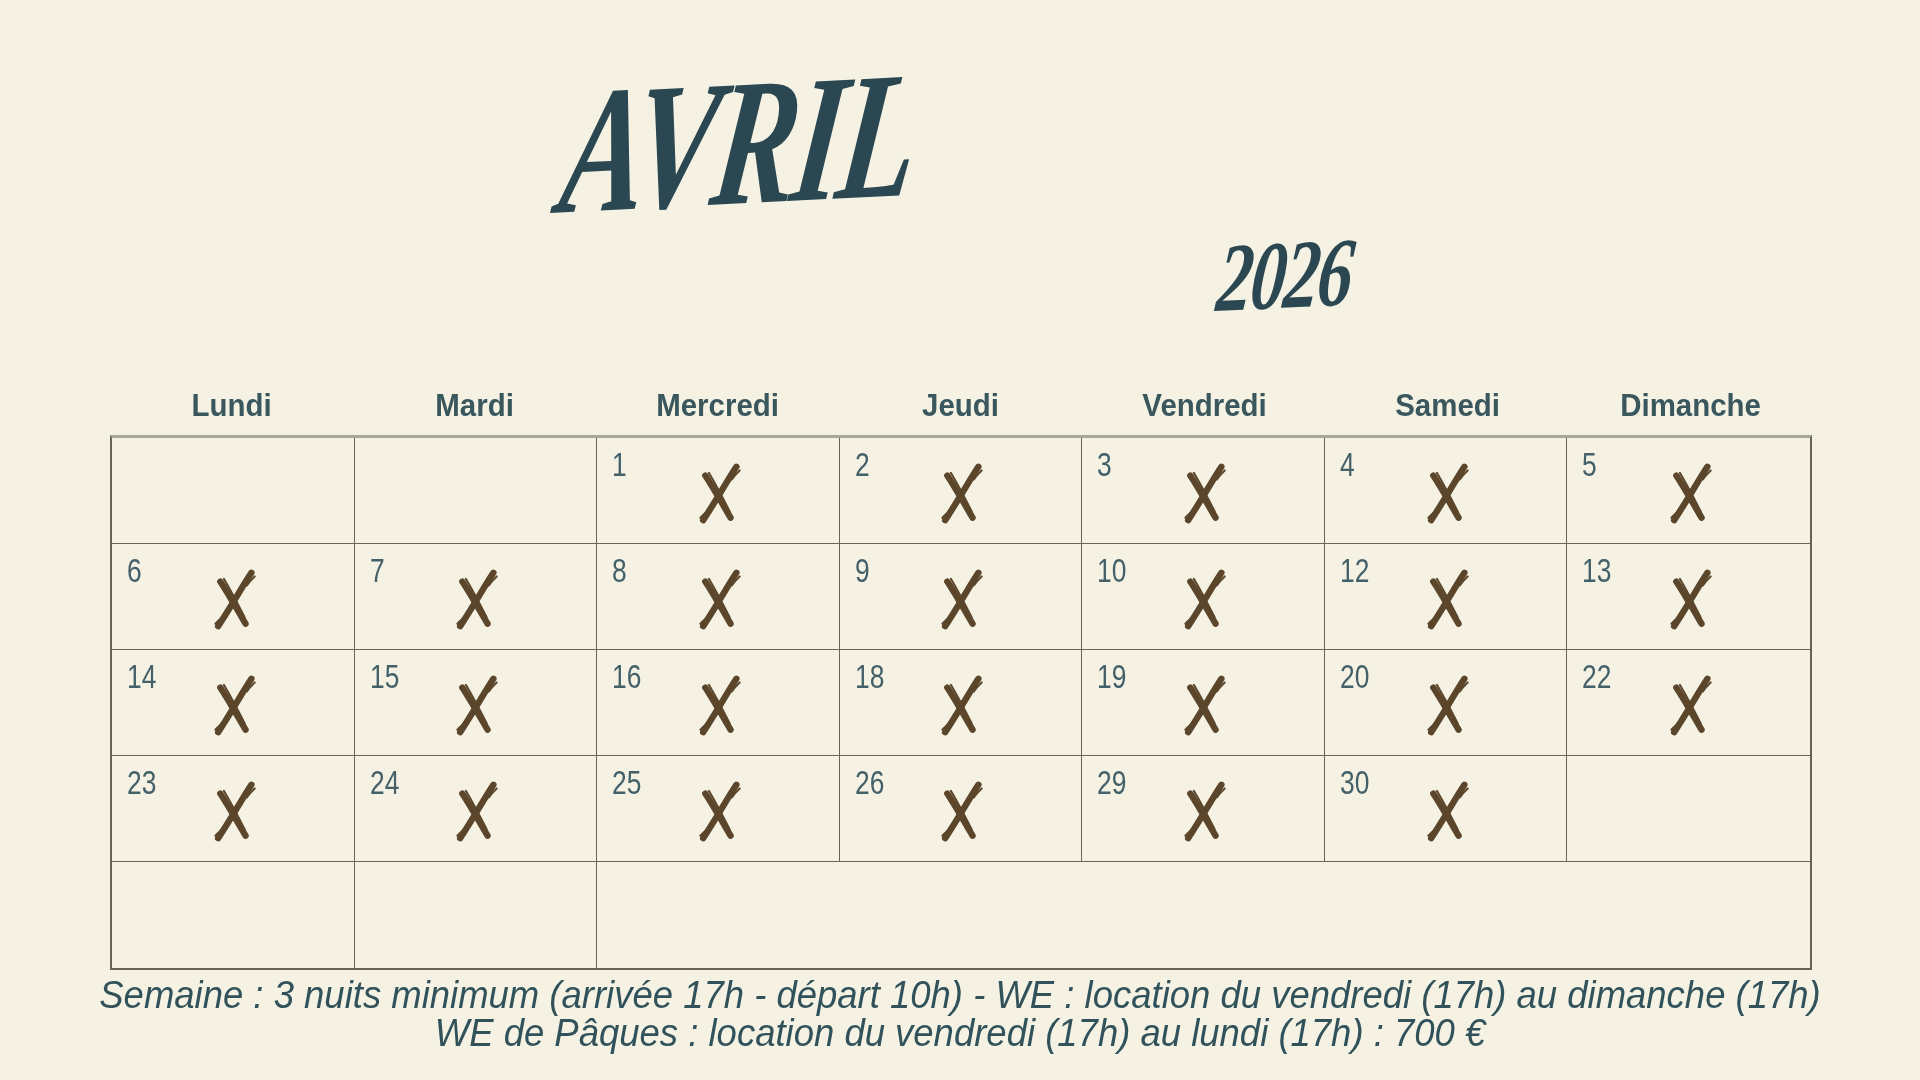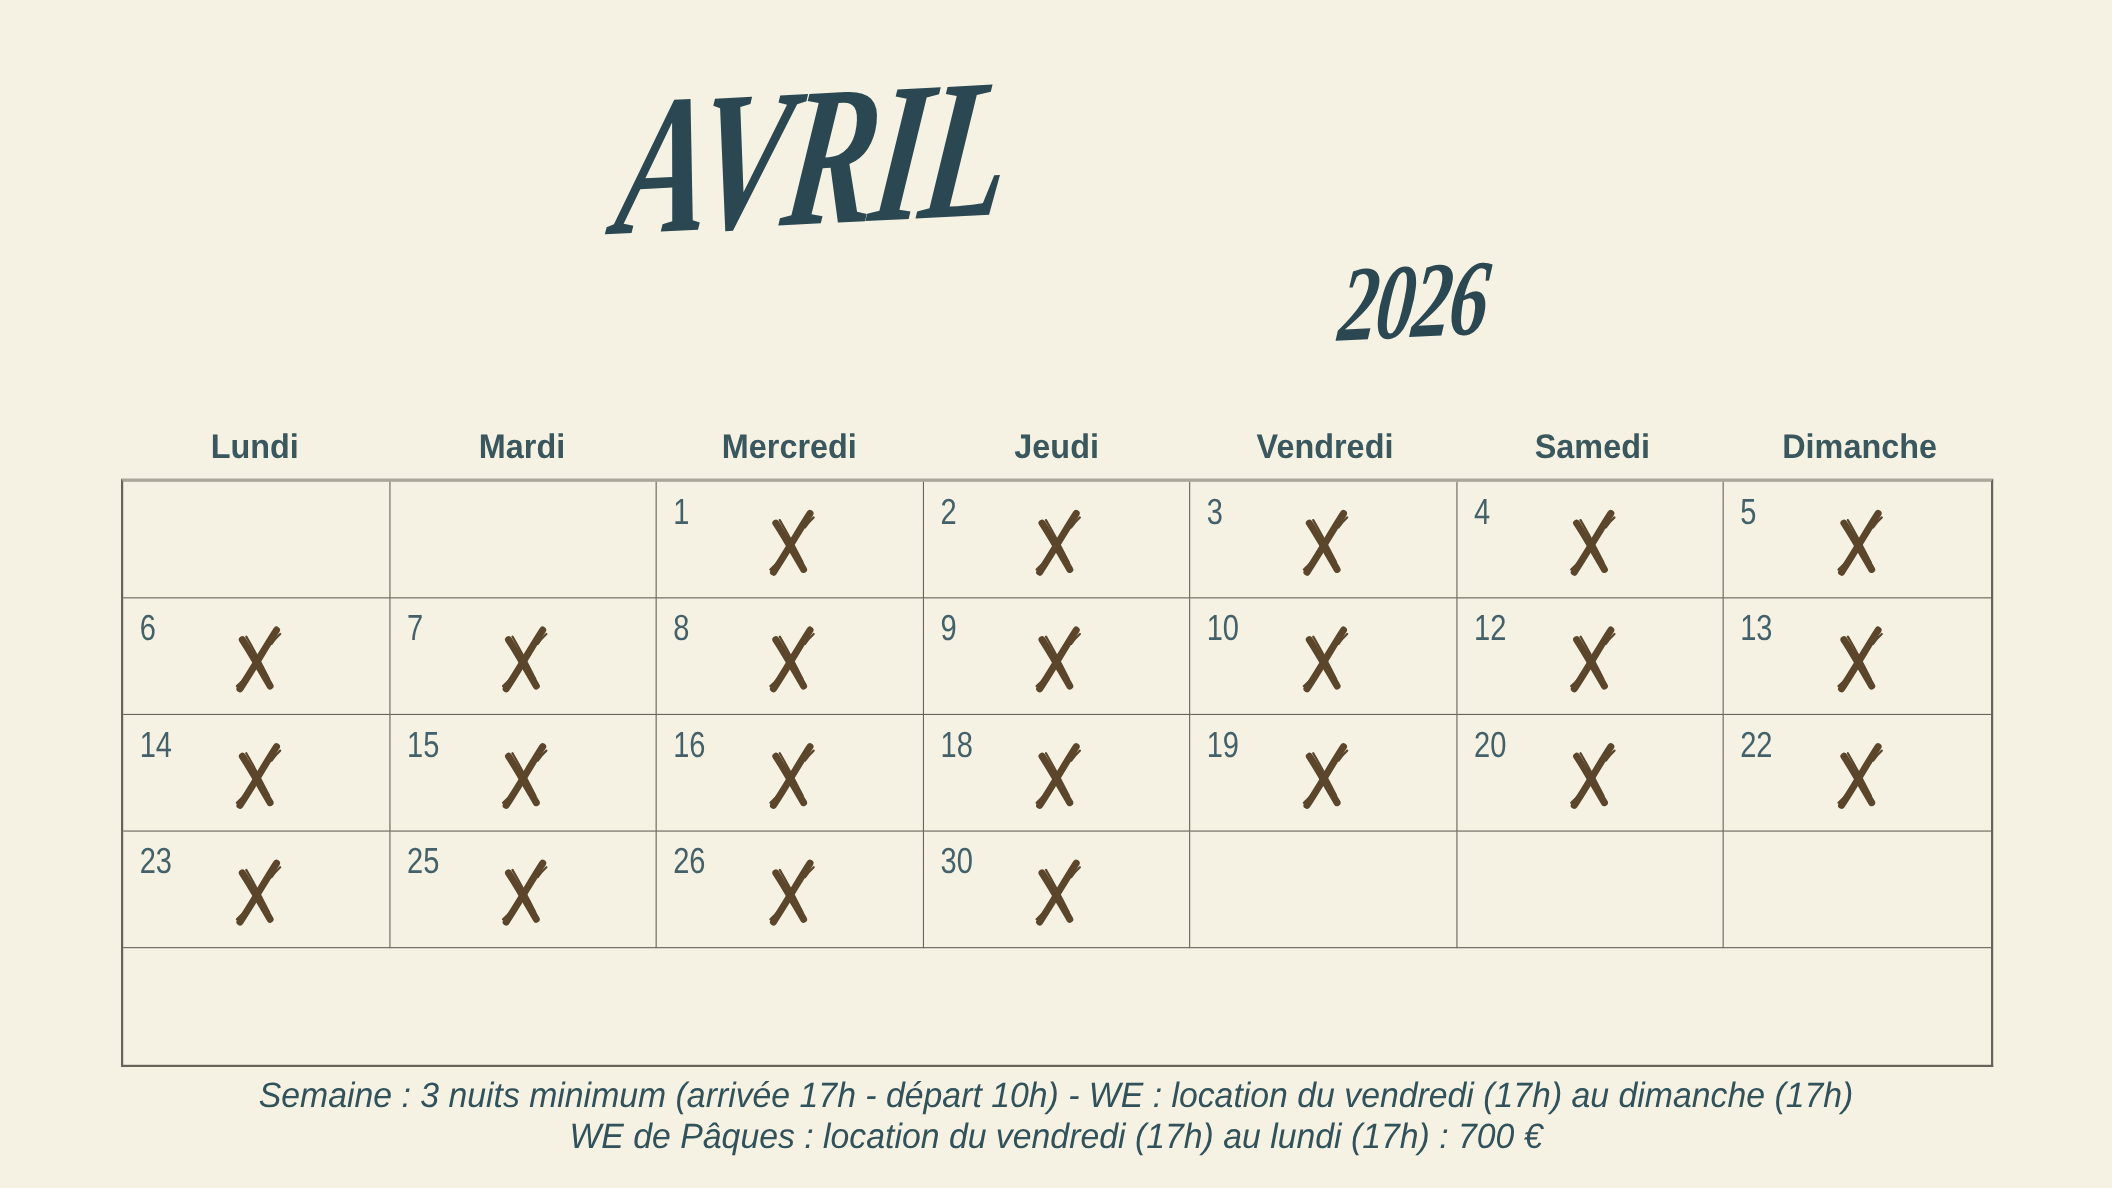--- a/index.html
+++ b/index.html
@@ -95,21 +95,21 @@
     stroke:var(--x-color);
     stroke-linecap:round;
   }
   .xmark .main{stroke-width:11;}
   .xmark .thin{stroke-width:3.5;}
   .footer{
     position:absolute;
     left:0; right:0; top:976px;
     text-align:center;
     font-style:italic;
-    font-size:32px;
+    font-size:38px;
     line-height:38px;
     color:var(--footer-color);
   }
   .footer .line{transform:scaleX(0.96);transform-origin:center;}
 </style>
 </head>
 <body>
 
 <div>
 
@@ -414,20 +414,33 @@
         <path class="main" d="M27 24 C40 42 57 70 73 95"></path>
         <path class="main" d="M80 7 C66 30 45 70 26 101"></path>
         <path class="thin" d="M33 19 C45 38 60 64 71 84"></path>
         <path class="thin" d="M74 12 C60 36 44 66 33 92"></path>
         <path class="thin" d="M86 13 C80 19 76 24 73 29"></path>
         <path class="thin" d="M21 97 C26 92 30 88 33 84"></path>
       </g>
     </svg>
   </div>
 
+  <div class="cell">
+    <span class="daynum">24</span>
+    <svg class="xmark" viewBox="0 0 100 110" aria-hidden="true">
+      <g transform="rotate(2 50 55)">
+        <path class="main" d="M27 24 C40 42 57 70 73 95"></path>
+        <path class="main" d="M80 7 C66 30 45 70 26 101"></path>
+        <path class="thin" d="M33 19 C45 38 60 64 71 84"></path>
+        <path class="thin" d="M74 12 C60 36 44 66 33 92"></path>
+        <path class="thin" d="M86 13 C80 19 76 24 73 29"></path>
+        <path class="thin" d="M21 97 C26 92 30 88 33 84"></path>
+      </g>
+    </svg>
+  </div>
 
   <div class="cell">
     <span class="daynum">25</span>
     <svg class="xmark" viewBox="0 0 100 110" aria-hidden="true">
       <g transform="rotate(2 50 55)">
         <path class="main" d="M27 24 C40 42 57 70 73 95"></path>
         <path class="main" d="M80 7 C66 30 45 70 26 101"></path>
         <path class="thin" d="M33 19 C45 38 60 64 71 84"></path>
         <path class="thin" d="M74 12 C60 36 44 66 33 92"></path>
         <path class="thin" d="M86 13 C80 19 76 24 73 29"></path>
@@ -445,20 +458,33 @@
         <path class="thin" d="M33 19 C45 38 60 64 71 84"></path>
         <path class="thin" d="M74 12 C60 36 44 66 33 92"></path>
         <path class="thin" d="M86 13 C80 19 76 24 73 29"></path>
         <path class="thin" d="M21 97 C26 92 30 88 33 84"></path>
       </g>
     </svg>
   </div>
 
 
 
+  <div class="cell">
+    <span class="daynum">29</span>
+    <svg class="xmark" viewBox="0 0 100 110" aria-hidden="true">
+      <g transform="rotate(2 50 55)">
+        <path class="main" d="M27 24 C40 42 57 70 73 95"></path>
+        <path class="main" d="M80 7 C66 30 45 70 26 101"></path>
+        <path class="thin" d="M33 19 C45 38 60 64 71 84"></path>
+        <path class="thin" d="M74 12 C60 36 44 66 33 92"></path>
+        <path class="thin" d="M86 13 C80 19 76 24 73 29"></path>
+        <path class="thin" d="M21 97 C26 92 30 88 33 84"></path>
+      </g>
+    </svg>
+  </div>
 
   <div class="cell">
     <span class="daynum">30</span>
     <svg class="xmark" viewBox="0 0 100 110" aria-hidden="true">
       <g transform="rotate(2 50 55)">
         <path class="main" d="M27 24 C40 42 57 70 73 95"></path>
         <path class="main" d="M80 7 C66 30 45 70 26 101"></path>
         <path class="thin" d="M33 19 C45 38 60 64 71 84"></path>
         <path class="thin" d="M74 12 C60 36 44 66 33 92"></path>
         <path class="thin" d="M86 13 C80 19 76 24 73 29"></path>

